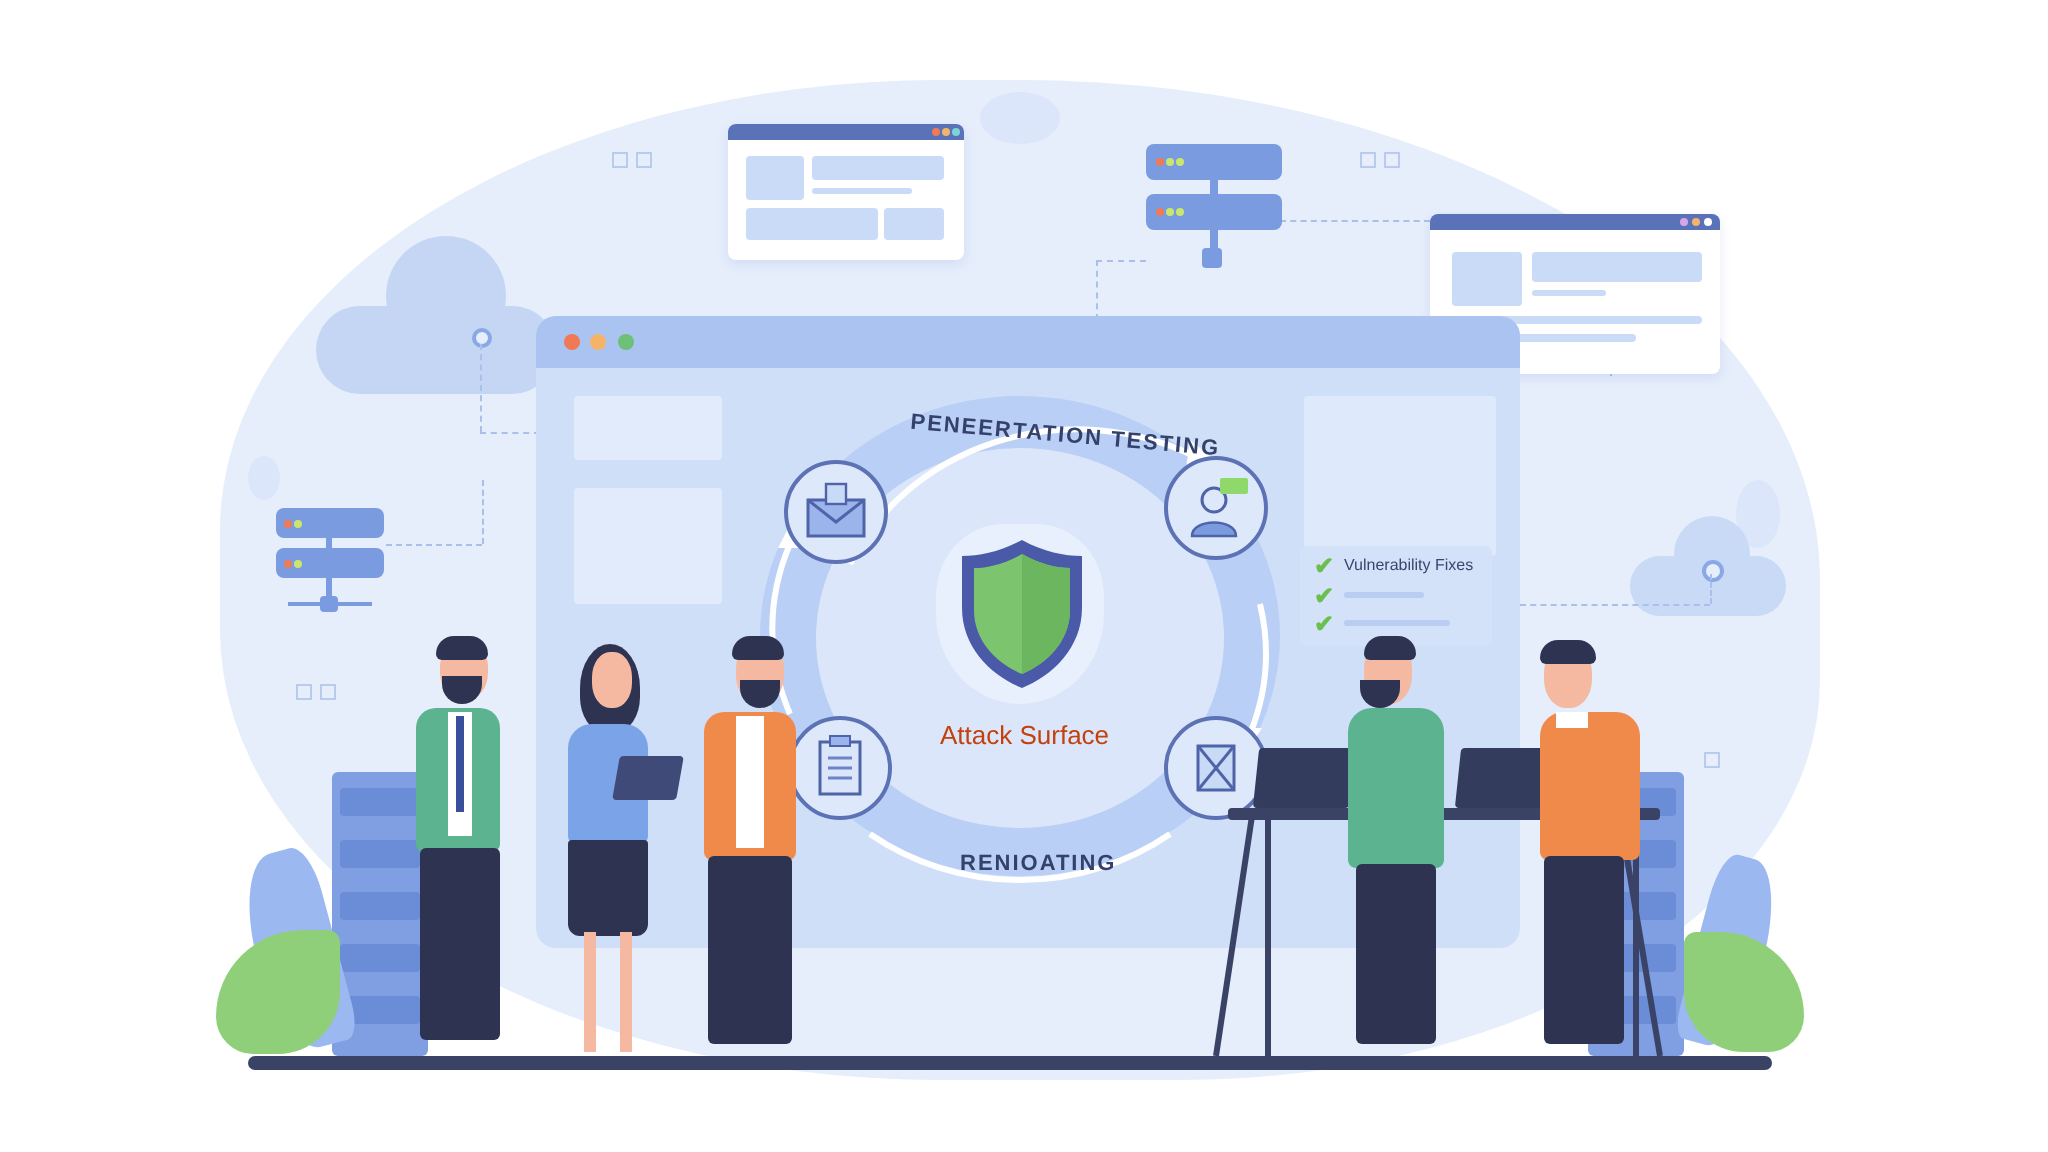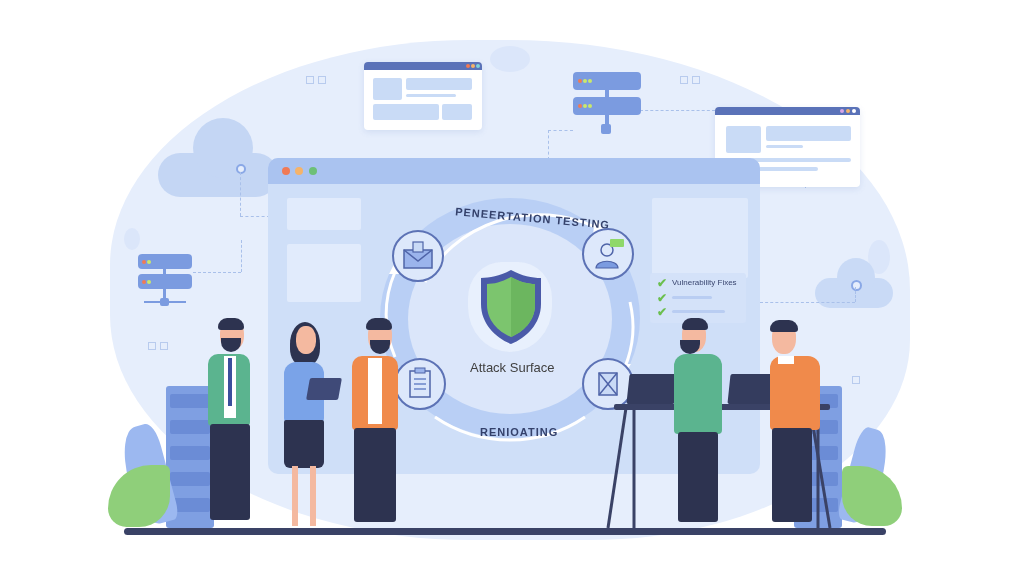--- a/index.html
+++ b/index.html
@@ -131,21 +131,21 @@
 
 <div class="arc-label" style="left:455px;top:212px;transform:rotate(5deg);">PENEERTATION TESTING</div>
 <div class="arc-label" style="left:480px;top:426px;">RENIOATING</div>
 
 <div class="abs" style="left:468px;top:262px;width:84px;height:90px;background:#eaf1fd;border-radius:40% 40% 50% 50%;opacity:0.85;"></div>
 <svg class="abs" style="left:478px;top:268px;" width="66" height="78" viewBox="0 0 66 78">
   <path d="M33 2 C22 8 12 10 3 10 L3 36 C3 56 18 70 33 76 C48 70 63 56 63 36 L63 10 C54 10 44 8 33 2 Z" fill="#4a5aa8"></path>
   <path d="M33 9 C24 14 16 16 9 16 L9 37 C9 53 21 64 33 69 C45 64 57 53 57 37 L57 16 C50 16 42 14 33 9 Z" fill="#7cc56e"></path>
   <path d="M33 9 L33 69 C45 64 57 53 57 37 L57 16 C50 16 42 14 33 9 Z" fill="#6cb65f"></path>
 </svg>
-<div class="abs" style="left:470px;top:360px;font-size:13px;color:#404040;">Attack Surface</div>
+<div class="abs" style="left:470px;top:360px;font-size:13px;color:#c2410c;">Attack Surface</div>
 
 <div class="icon-circle" style="left:392px;top:230px;">
   <svg width="48" height="48" viewBox="0 0 48 48">
       <rect x="10" y="18" width="28" height="18" fill="#9bb4ec" stroke="#4f64a8" stroke-width="1.5"></rect>
       <path d="M10 18 L24 29 L38 18" fill="none" stroke="#4f64a8" stroke-width="1.5"></path>
       <rect x="19" y="10" width="10" height="10" fill="#c9daf6" stroke="#4f64a8" stroke-width="1.2"></rect>
     </svg>
 </div>
 <div class="icon-circle" style="left:582px;top:228px;">
   <svg width="48" height="48" viewBox="0 0 48 48">

